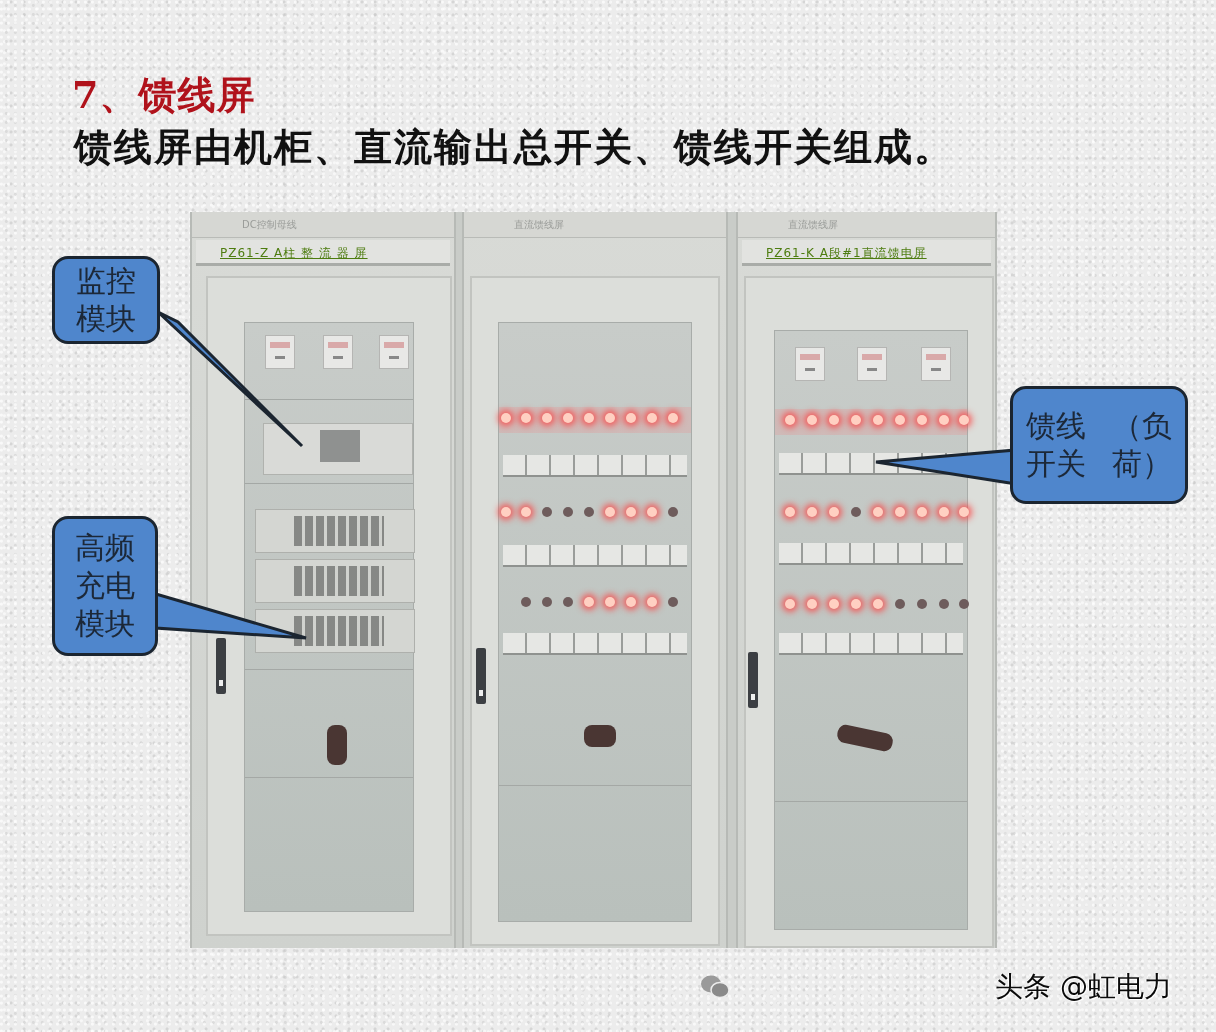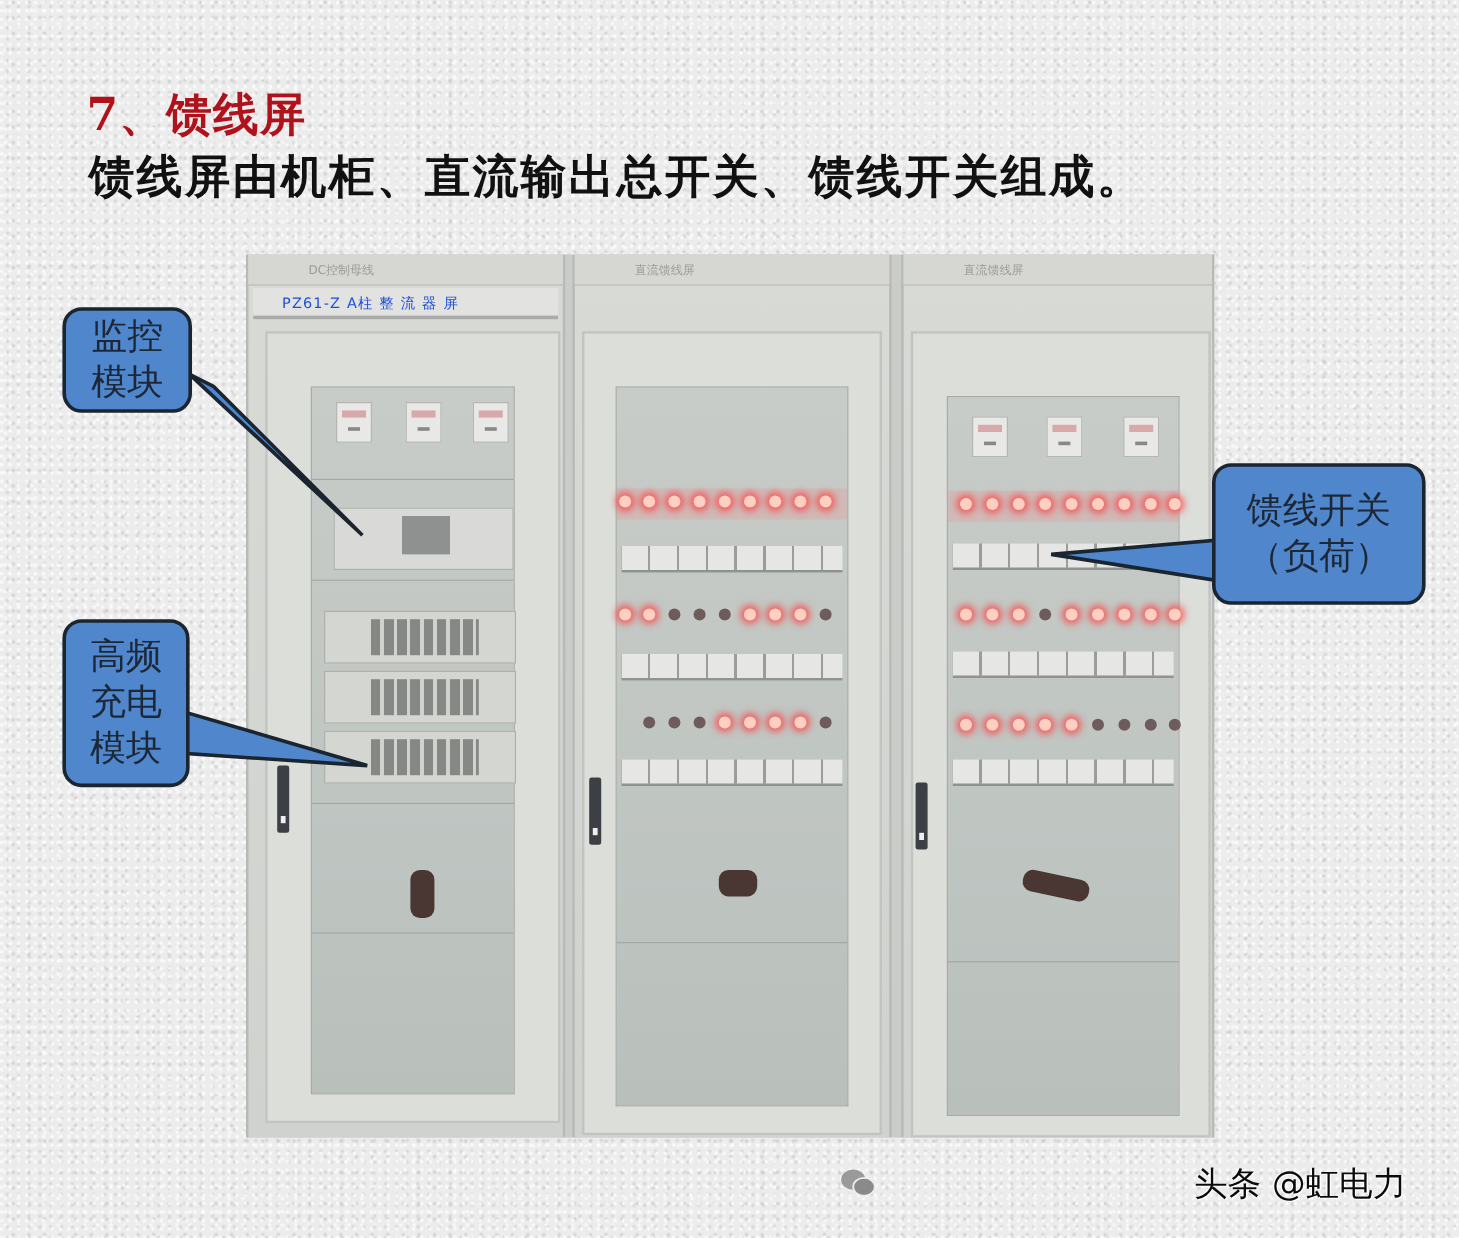--- a/index.html
+++ b/index.html
@@ -22,38 +22,39 @@
     letter-spacing: 1px;
   }
   .slide-subtitle {
     position: absolute; left: 74px; top: 122px;
     font-family: "DejaVu Sans", sans-serif;
     font-size: 38px; font-weight: bold; color: #111;
     letter-spacing: 2px;
   }
   
   .photo {
-    position: absolute; left: 205px; top: 212px; width: 807px; height: 736px;
+    position: absolute; left: 190px; top: 212px; width: 807px; height: 736px;
     background: #c9ccc8; overflow: hidden;
   }
   .cabinet {
     position: absolute; top: 0; height: 736px;
     background: linear-gradient(#d8dad6, #cfd2ce);
     border-left: 2px solid #b7bab6; border-right: 2px solid #b7bab6;
   }
   .cab-topstrip {
     position: absolute; left: 0; right: 0; top: 0; height: 26px;
     background: #d6d7d3; border-bottom: 1px solid #b9bbb7;
     font-size: 10px; color: #9a9c99; padding: 6px 0 0 50px;
   }
   .cab-nameplate {
     position: absolute; left: 4px; right: 4px; top: 28px; height: 26px;
     background: #e2e3e0; border-bottom: 3px solid #a9aca8;
-    font-size: 12px; color: #1d4ed8; padding: 5px 0 0 24px; white-space: nowrap; overflow: hidden;
+    font-size: 12px; color: #4d7c0f; padding: 5px 0 0 24px; white-space: nowrap; overflow: hidden;
     letter-spacing: 1px;
+    text-decoration: underline;
   }
   .door {
     position: absolute; background: #dcdeda;
     border: 2px solid #c2c4c0;
   }
   .window {
     position: absolute; background: linear-gradient(#c8ccc9, #b9c0bc);
     border: 1px solid #a8aca9;
   }
   .meter {
@@ -196,20 +197,21 @@
       </div>
       <div class="breaker-row" style="top:310px;"></div>
       <div class="rotary" style="left:85px;top:402px;width:32px;height:22px;"></div>
       <div class="panel-row" style="top:462px;"></div>
     </div>
     <div class="handle-bar" style="left:12px;top:436px;"></div>
   </div>
 
   <div class="cabinet" style="left:546px;width:261px;">
     <div class="cab-topstrip">直流馈线屏</div>
+    <div class="cab-nameplate">PZ61-K  A段#1直流馈电屏</div>
     <div class="door" style="left:6px;top:64px;width:250px;height:672px;"></div>
     <div class="window" style="left:36px;top:118px;width:194px;height:600px;">
       <div class="meter" style="left:20px;top:16px;"></div>
       <div class="meter" style="left:82px;top:16px;"></div>
       <div class="meter" style="left:146px;top:16px;"></div>
       <div class="led-glow" style="top:78px;"></div>
       <div class="led-row" style="top:80px;">
         <span class="led on" style="left:10px"></span>
           <span class="led on" style="left:32px"></span>
           <span class="led on" style="left:54px"></span>
@@ -262,21 +264,21 @@
   <span>监控</span>
   <span>模块</span>
 </div>
 
 <div class="callout" style="left:52px;top:516px;width:106px;height:140px;flex-direction:column;">
   <span>高频</span>
   <span>充电</span>
   <span>模块</span>
 </div>
 
-<div class="callout" style="left:1010px;top:386px;width:178px;height:118px;flex-direction:column;">
+<div class="callout" style="left:1010px;top:386px;width:178px;height:118px;flex-direction:row;">
   <span>馈线开关</span>
   <span>（负荷）</span>
 </div>
 
 <div class="wm-wechat">
   <svg class="wm-icon" viewBox="0 0 30 26">
     <ellipse cx="11" cy="10" rx="10" ry="8.5" fill="#9a9a9a"></ellipse>
     <ellipse cx="20" cy="16" rx="9" ry="7.5" fill="#8a8a8a" stroke="#ececec" stroke-width="1.5"></ellipse>
   </svg>
 </div>

